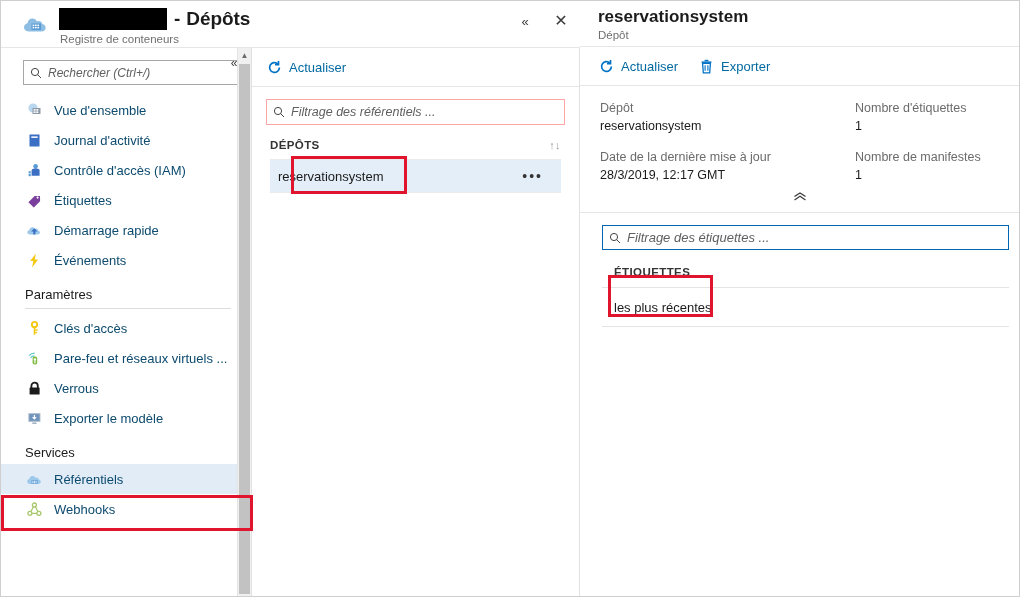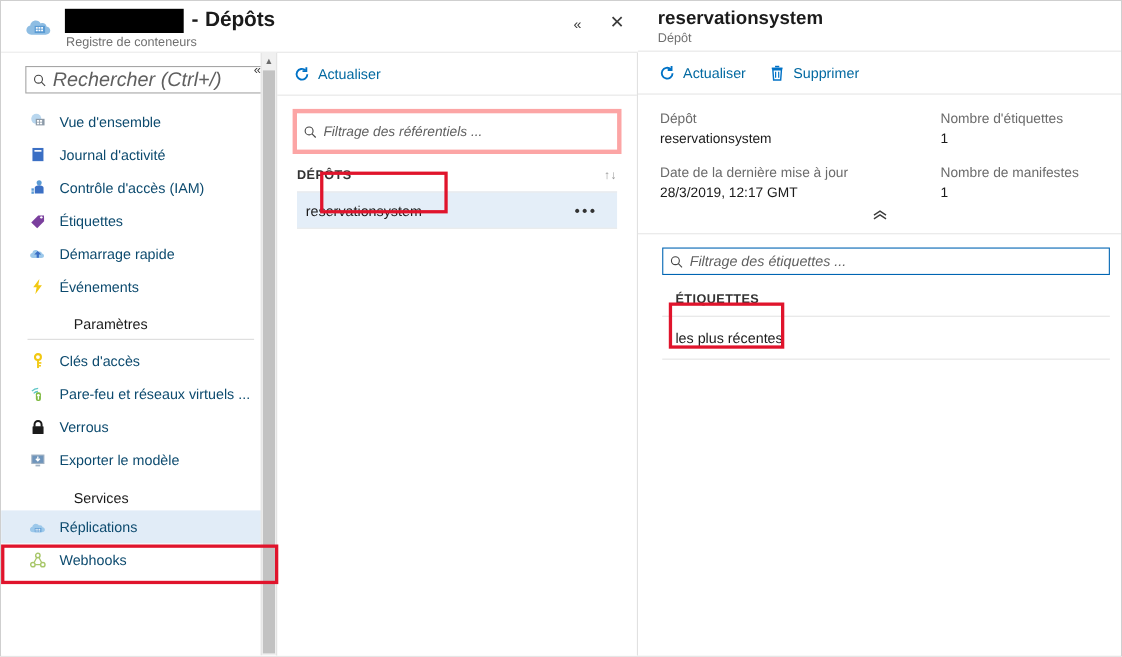--- a/index.html
+++ b/index.html
@@ -149,21 +149,21 @@
     flex: 0 0 24px;
     display: flex;
     align-items: center;
     justify-content: center;
   }
   .search-box input {
     border: none;
     outline: none;
     flex: 1 1 auto;
     font-family: "Liberation Sans", sans-serif;
-    font-size: 18px;
+    font-size: 12px;
     color: #1b1b1b;
     font-style: italic;
     background: transparent;
     padding: 0;
   }
   .search-box input::placeholder {
     color: #5f5f5f;
     font-style: italic;
     opacity: 1;
   }
@@ -205,21 +205,20 @@
     white-space: nowrap;
   }
   .menu-item.selected {
     background: #e1ecf7;
   }
   .menu-section {
     font-size: 13px;
     color: #1b1b1b;
     padding: 12px 0 4px 24px;
     font-weight: 400;
-    margin-left: 42px;
   }
   .menu-sep {
     height: 1px;
     background: #dcdcdc;
     margin: 2px 20px 4px 24px;
   }
 
   
   .menu-scroll {
     position: absolute;
@@ -282,22 +281,22 @@
   }
   .cmd .cmd-ico {
     width: 16px;
     height: 16px;
     display: flex;
     align-items: center;
     justify-content: center;
   }
   .filter-box {
     margin: 12px 14px 0 14px;
-    height: 41px;
-    border: 4px solid #fca5a5;
+    height: 26px;
+    border: 1px solid #fca5a5;
     display: flex;
     align-items: center;
     box-sizing: border-box;
   }
   .filter-box .mag { width: 24px; flex: 0 0 24px; display:flex; align-items:center; justify-content:center; }
   .filter-box input {
     border: none; outline: none; flex: 1 1 auto;
     font-family: "Liberation Sans", sans-serif;
     font-size: 12.5px; font-style: italic; color: #1b1b1b;
     background: transparent; padding: 0;
@@ -639,21 +638,21 @@
                 <g fill="#ffffff">
                   <rect x="6.3" y="9.7" width="1.1" height="1"></rect>
                   <rect x="7.9" y="9.7" width="1.1" height="1"></rect>
                   <rect x="9.5" y="9.7" width="1.1" height="1"></rect>
                   <rect x="6.3" y="11.2" width="1.1" height="1"></rect>
                   <rect x="7.9" y="11.2" width="1.1" height="1"></rect>
                   <rect x="9.5" y="11.2" width="1.1" height="1"></rect>
                 </g>
               </svg>
             </span>
-            <span class="mi-label">Réplications</span>
+            <span class="mi-label">Référentiels</span>
           </div>
 
           <div class="menu-item">
             <span class="mi-icon">
               <svg width="17" height="17" viewBox="0 0 17 17" aria-hidden="true">
                 <circle cx="8.4" cy="4" r="2" fill="none" stroke="#a8c76a" stroke-width="1.3"></circle>
                 <circle cx="3.9" cy="12.3" r="2" fill="none" stroke="#a8c76a" stroke-width="1.3"></circle>
                 <circle cx="12.9" cy="12.3" r="2" fill="none" stroke="#a8c76a" stroke-width="1.3"></circle>
                 <path d="M7.4 5.8L5 10.4M9.4 5.8l2.4 4.6M6 12.3h4.8" stroke="#a8c76a" stroke-width="1.2" fill="none"></path>
               </svg>
@@ -727,21 +726,21 @@
       </button>
       <button class="cmd">
         <span class="cmd-ico">
           <svg width="15" height="15" viewBox="0 0 15 15" aria-hidden="true">
             <rect x="2.6" y="2.4" width="9.8" height="1.5" fill="#0072c6"></rect>
             <rect x="5.6" y="0.8" width="3.8" height="1.4" fill="#0072c6"></rect>
             <path d="M3.6 4.4h7.8l-.7 9.4H4.3z" fill="none" stroke="#0072c6" stroke-width="1.3"></path>
             <path d="M6.1 6.3v5.4M8.9 6.3v5.4" stroke="#0072c6" stroke-width="1.1"></path>
           </svg>
         </span>
-        <span>Supprimer</span>
+        <span>Exporter</span>
       </button>
     </div>
 
     <div class="props">
       <div class="props-grid">
         <div>
           <div class="prop-label">Dépôt</div>
           <div class="prop-value">reservationsystem</div>
         </div>
         <div>

